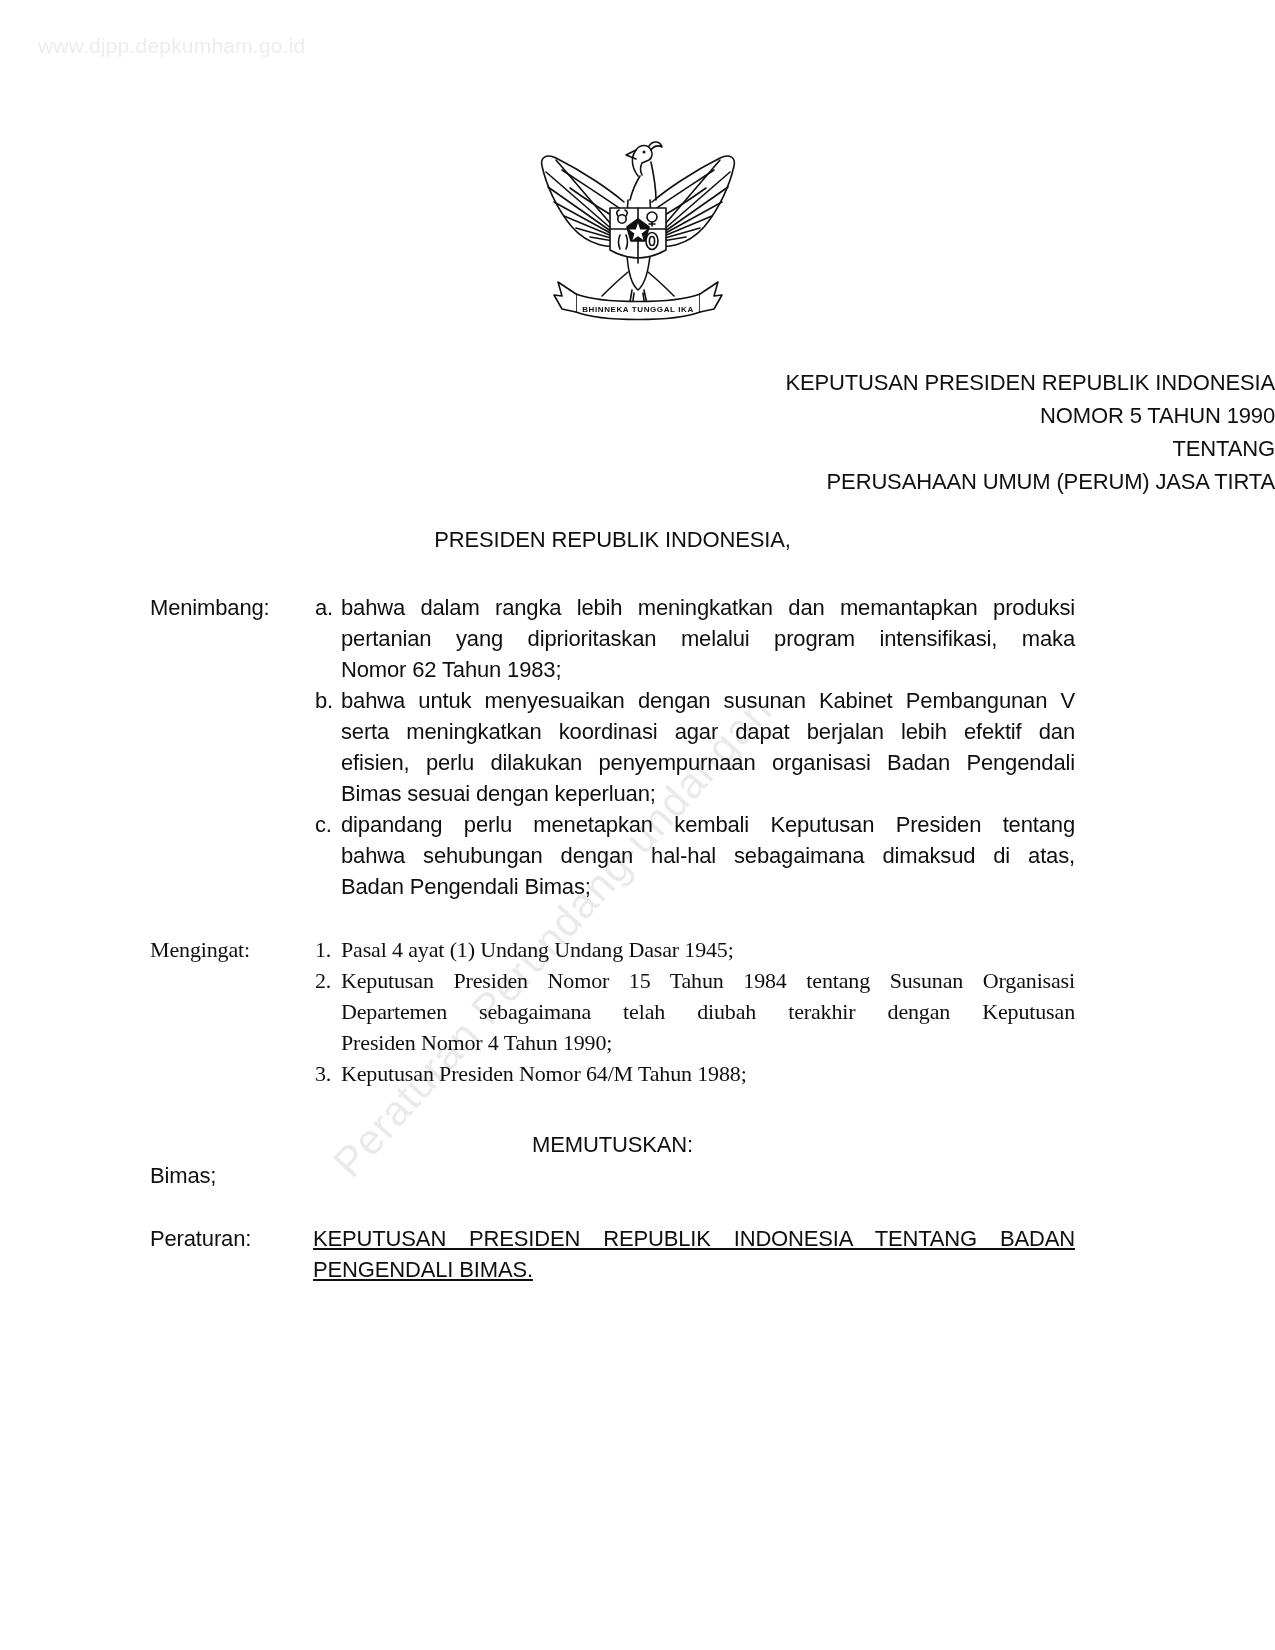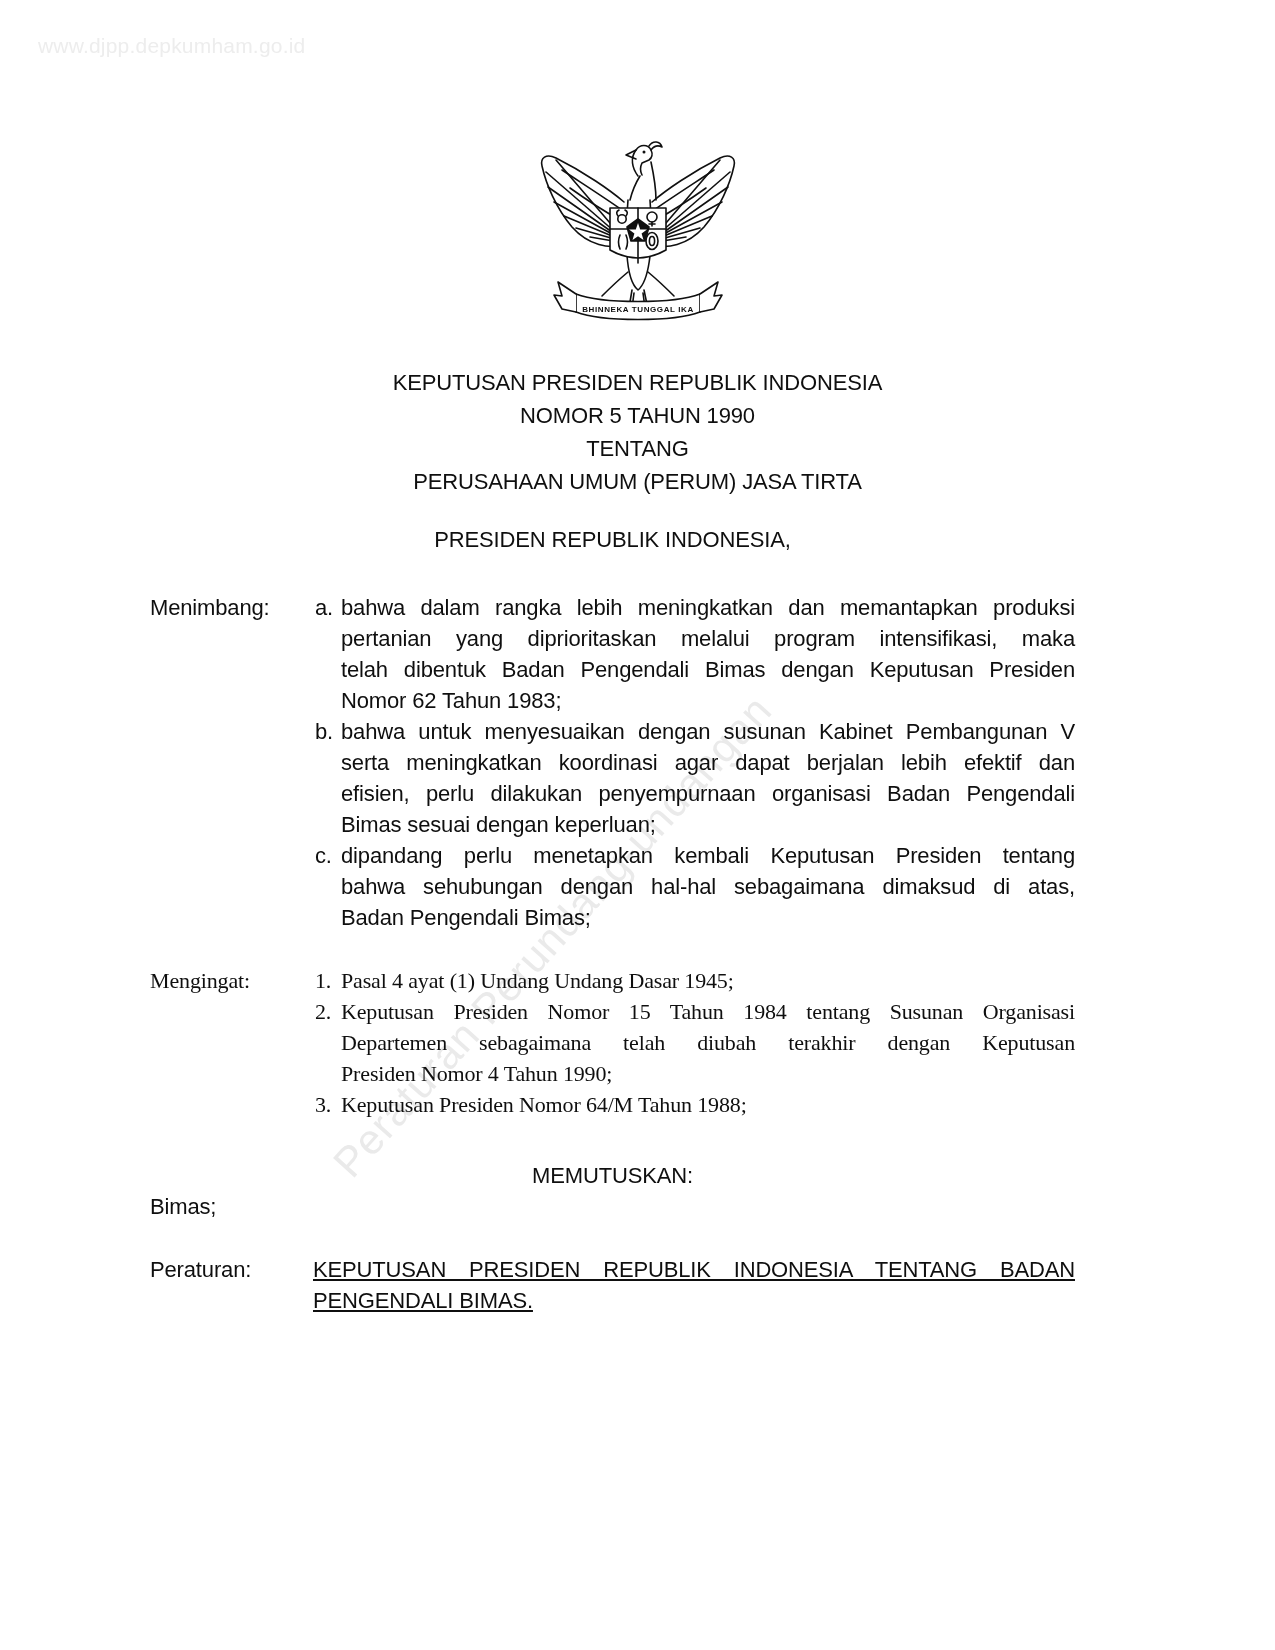--- a/index.html
+++ b/index.html
@@ -12,21 +12,21 @@
     position:absolute; left:38px; top:30px; font-size:21px; color:#ededed;
     letter-spacing:0.2px; z-index:0;
   }
   .wm-diagonal {
     position:absolute; left:330px; top:1160px; z-index:0;
     font-size:42px; color:#eaeaea; white-space:nowrap;
     transform:rotate(-48deg); transform-origin:0 0; letter-spacing:1px;
   }
   .content { position:relative; z-index:1; }
   .emblem { display:block; margin:132px auto 0 auto; }
-  .title-block { margin-top:38px; text-align:center; line-height:33px; }
+  .title-block { margin-top:38px; text-align:right; line-height:33px; }
   .section { position:relative; margin-left:150px; margin-right:200px; }
   .presiden-line { margin-top:26px; text-align:center; }
   .sec-label { position:absolute; left:0; top:0; }
   .items { margin-left:165px; }
   .item { display:flex; }
   .marker { flex:0 0 26px; width:26px; }
   .itext { flex:1; }
   .jline { text-align:justify; text-align-last:justify; }
   .lline { text-align:right; text-align-last:left; }
   .menimbang { margin-top:37px; }
@@ -128,21 +128,20 @@
     </div>
 
     <div class="section menimbang">
       <div class="sec-label">Menimbang:</div>
       <div class="items">
         <div class="item">
           <div class="marker">a.</div>
           <div class="itext">
             <div class="jline">bahwa dalam rangka lebih meningkatkan dan memantapkan produksi</div>
             <div class="jline">pertanian yang diprioritaskan melalui program intensifikasi, maka</div>
-            <div class="jline">telah dibentuk Badan Pengendali Bimas dengan Keputusan Presiden</div>
             <div class="lline">Nomor 62 Tahun 1983;</div>
           </div>
         </div>
         <div class="item">
           <div class="marker">b.</div>
           <div class="itext">
             <div class="jline">bahwa untuk menyesuaikan dengan susunan Kabinet Pembangunan V</div>
             <div class="jline">serta meningkatkan koordinasi agar dapat berjalan lebih efektif dan</div>
             <div class="jline">efisien, perlu dilakukan penyempurnaan organisasi Badan Pengendali</div>
             <div class="lline">Bimas sesuai dengan keperluan;</div>

